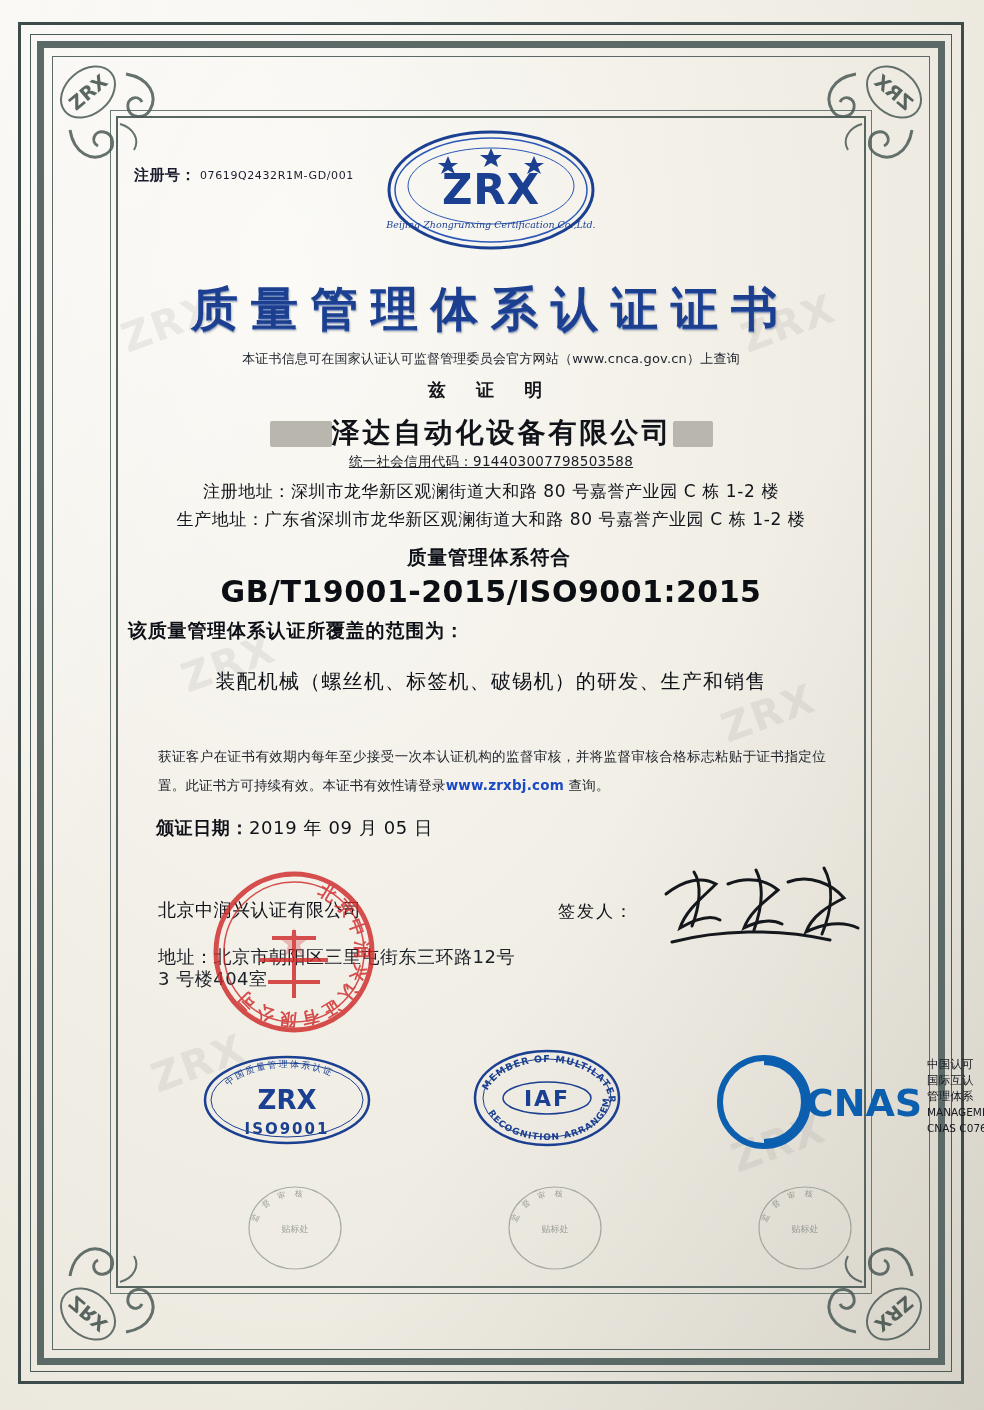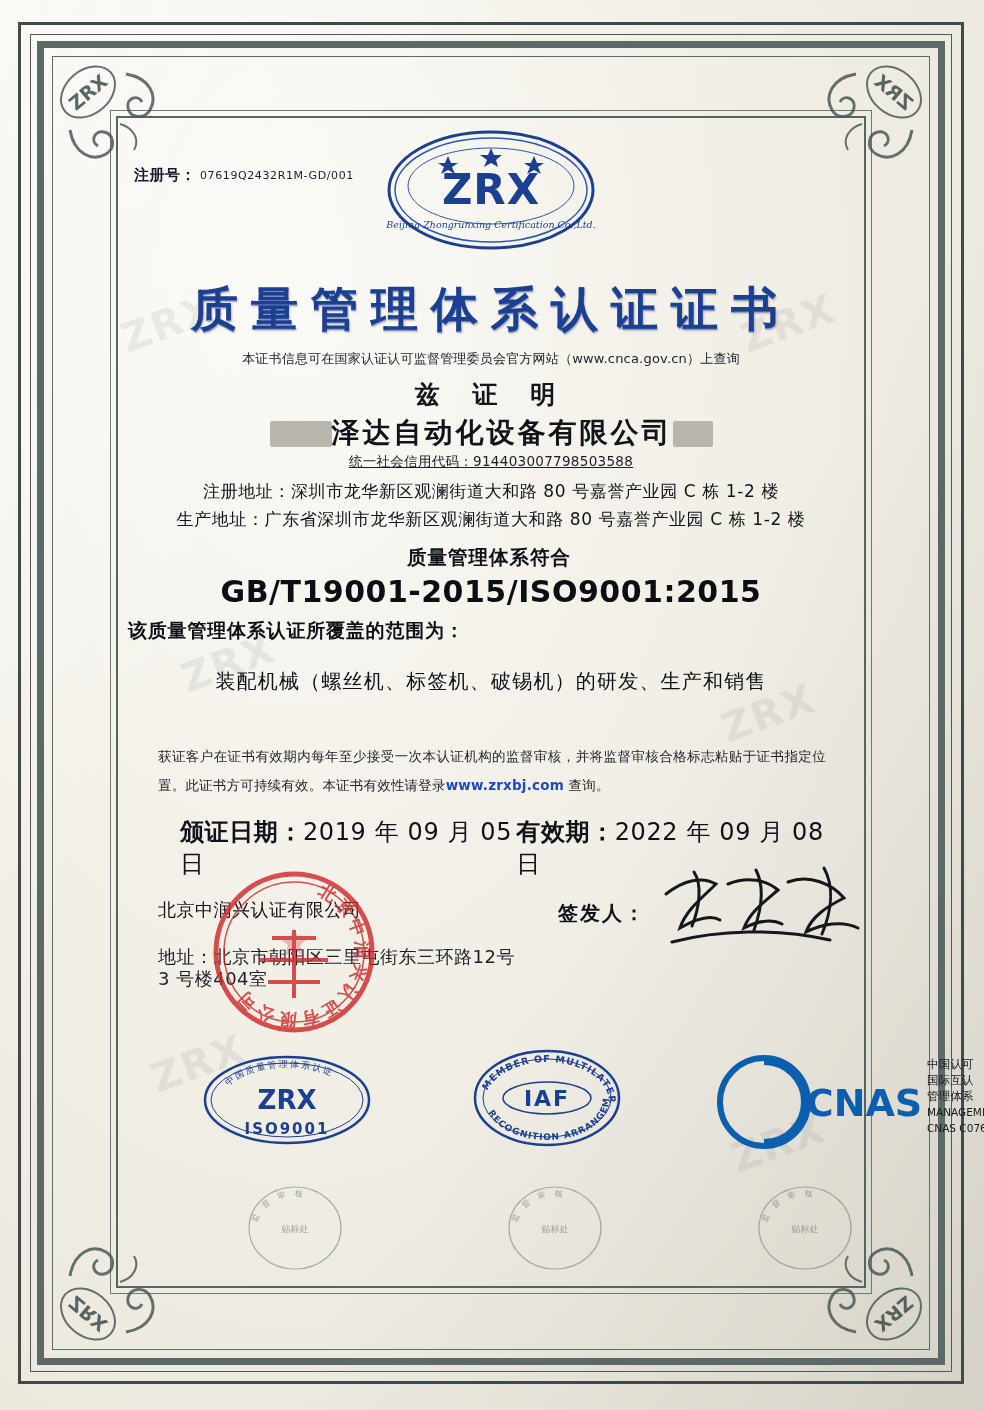--- a/index.html
+++ b/index.html
@@ -90,21 +90,21 @@
     color:#1c3f8f;
     text-shadow:0 1px 0 #6d8ccb, 1px 2px 2px rgba(0,0,0,.25);
     white-space:nowrap;
   }
   .subnote{
     position:absolute;left:0;right:0;top:222px;text-align:center;
     font-size:13px;color:#20242e;letter-spacing:.2px;
   }
   .hereby{
     position:absolute;left:0;right:0;top:250px;text-align:center;
-    font-size:25px;font-weight:700;letter-spacing:12px;color:#14161c;
+    font-size:18px;font-weight:700;letter-spacing:12px;color:#14161c;
   }
   
   .company-line{
     position:absolute;left:0;right:0;top:286px;text-align:center;
     font-size:28px;font-weight:700;color:#101318;letter-spacing:3px;
     white-space:nowrap;
   }
   .redact{
     display:inline-block;background:#b9b6ae;color:transparent;
     border-radius:2px;vertical-align:middle;
@@ -142,35 +142,35 @@
 
   .note{
     position:absolute;left:30px;right:28px;top:614px;
     font-size:13.5px;line-height:29px;color:#1c2028;text-align:justify;
     letter-spacing:.2px;
   }
   .note a{color:#1b49c4;font-weight:700;text-decoration:none;}
 
   .dates{
     position:absolute;left:28px;right:24px;top:688px;
-    display:flex;justify-content:space-between;
-    font-size:24px;color:#0f1218;letter-spacing:.6px;margin-left:24px;
+    display:flex;
+    font-size:18px;color:#0f1218;letter-spacing:.6px;
   }
   .dates b{font-weight:700;}
 
   .issuer-block{
     position:absolute;left:30px;top:770px;
     font-size:18px;color:#0f1218;letter-spacing:.5px;
   }
   .issuer-addr{
     margin-top:24px;font-size:18px;color:#1b1f27;line-height:22px;
   }
   .signer-label{
     position:absolute;left:430px;top:772px;
-    font-size:20px;font-weight:700;color:#0f1218;letter-spacing:2px;
+    font-size:17px;font-weight:400;color:#0f1218;letter-spacing:2px;
   }
   .signature{
     position:absolute;left:530px;top:726px;width:220px;height:110px;
   }
   .signature svg{width:100%;height:100%;}
 
   
   .seal{
     position:absolute;left:82px;top:740px;width:168px;height:168px;
     opacity:.82;
@@ -306,23 +306,20 @@
     <div class="scope-text">装配机械（螺丝机、标签机、破锡机）的研发、生产和销售</div>
 
     <div class="note">
       <span>获证客户在证书有效期内每年至少接受一次本认证机构的监督审核，并将监督审核合格标志粘贴于证书指定位置。此证书方可持续有效。本证书有效性请登录</span><a href="#">www.zrxbj.com</a><span> 查询。</span>
     </div>
 
     <div class="dates">
       <div>
         <b>颁证日期：</b><span>2019 年 09 月 05 日</span>
       </div>
-      <div>
-        <b>有效期：</b><span>2022 年 09 月 08 日</span>
-      </div>
     </div>
 
     <div class="issuer-block">
       <div>北京中润兴认证有限公司</div>
       <div class="issuer-addr" style="white-space:pre-line;">地址：北京市朝阳区三里屯街东三环路12号
 3 号楼404室</div>
     </div>
 
     <div class="signer-label">签发人：</div>
 

